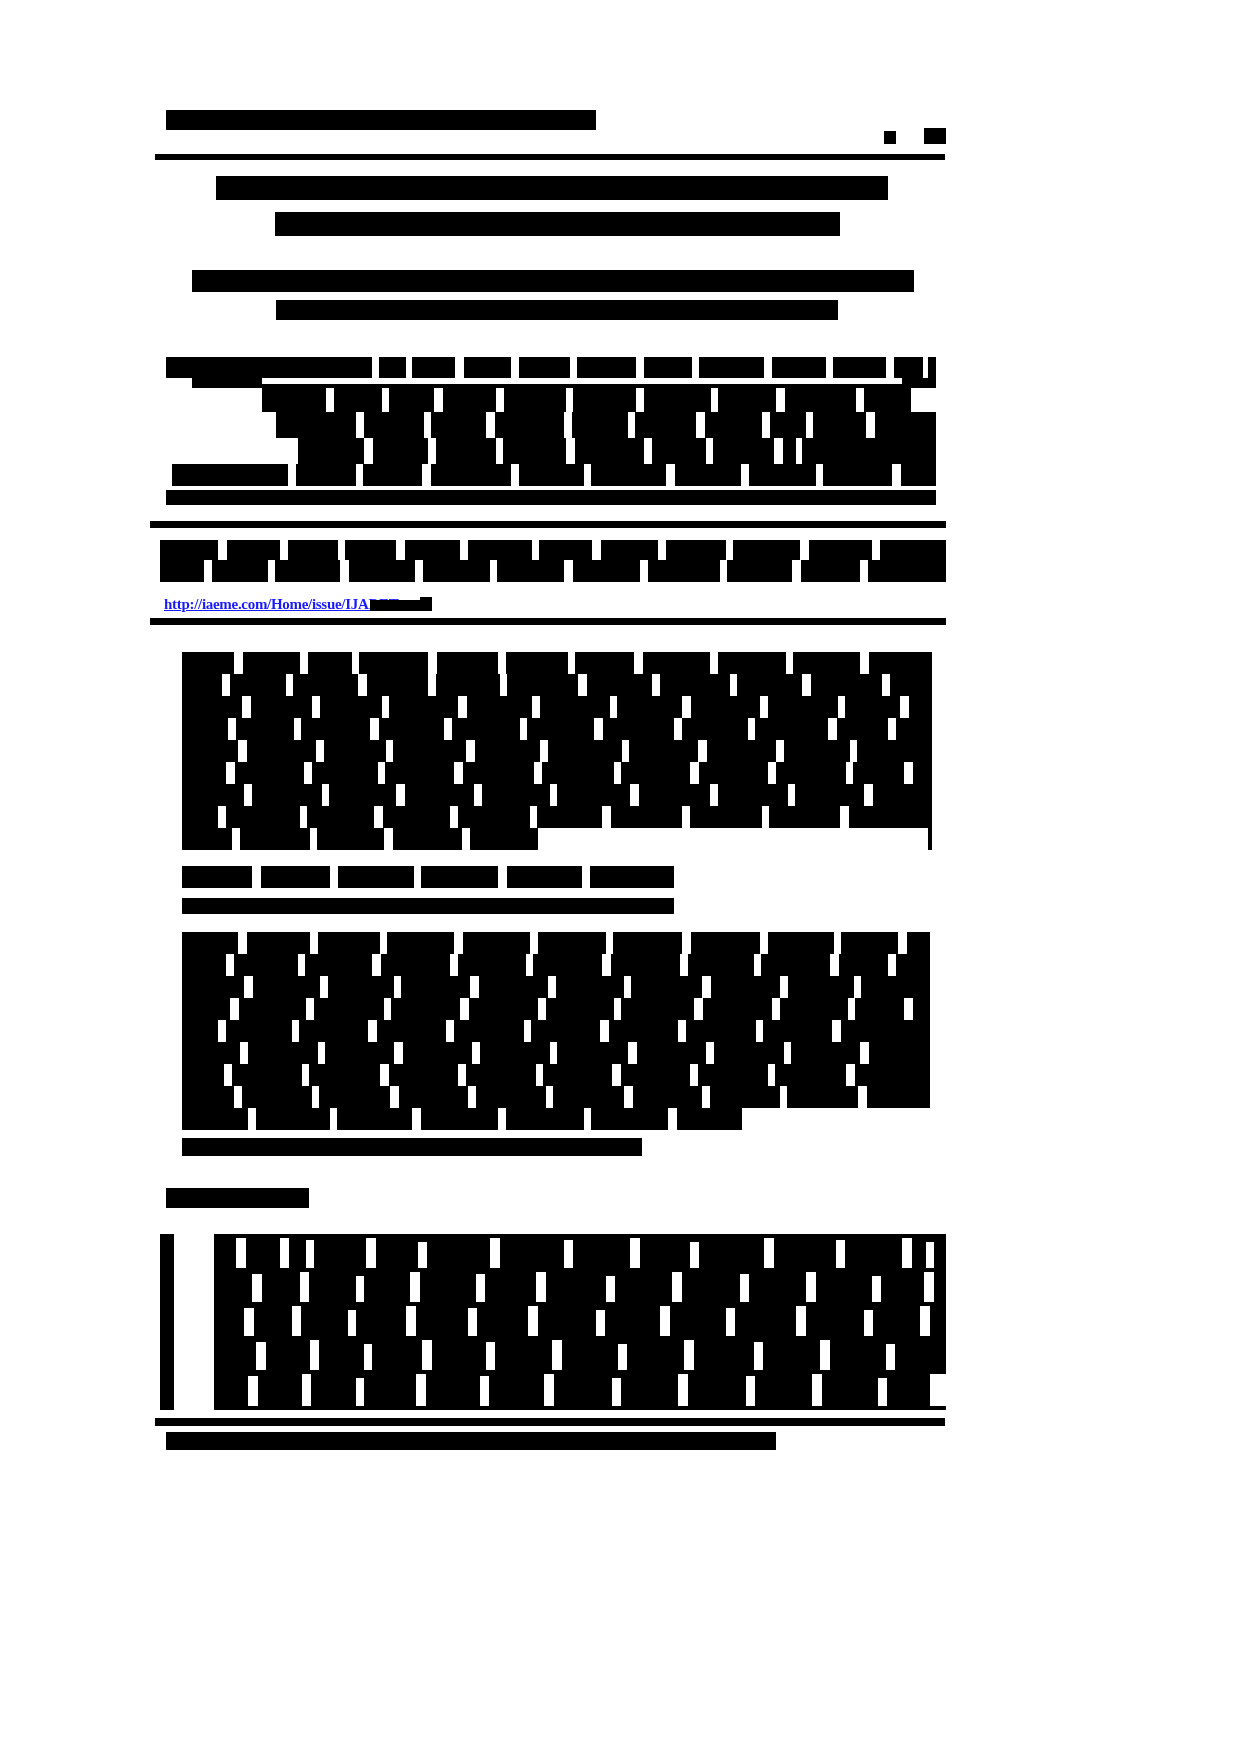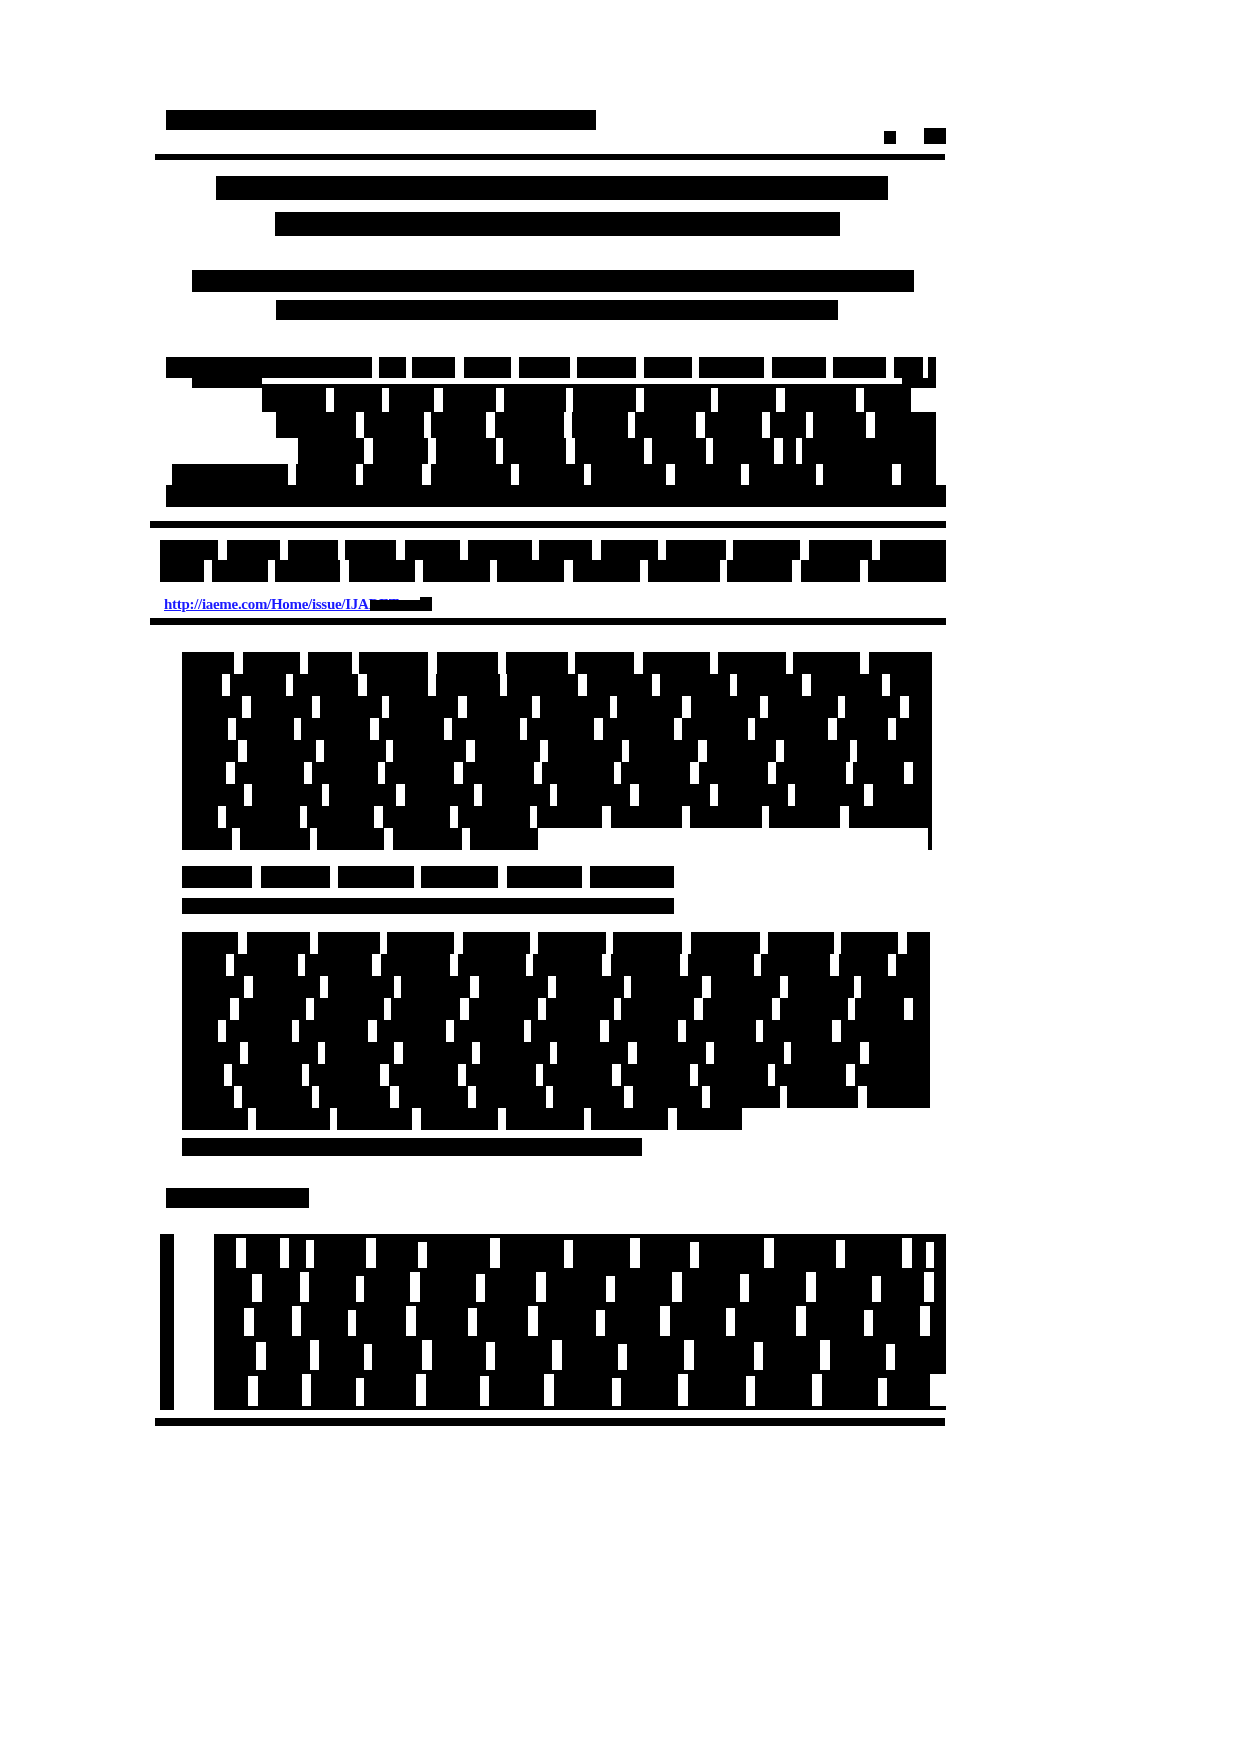--- a/index.html
+++ b/index.html
@@ -156,21 +156,20 @@
     <div class="cellgap" style="left:575px; top:107px;width:8px;  height:22px;"></div>
     <div class="cellgap" style="left:650px; top:107px;width:7px;  height:22px;"></div>
     <div class="cellgap" style="left:726px; top:107px;width:9px;  height:22px;"></div>
 
     <div class="cellgap" style="left:0px;   top:129px;width:770px;height:4px;"></div>
   </div>
 
   <div class="blk" style="left:166px; top:357px; width:0px; height:0px; font-size:1px; background:transparent;">ABSTRACT</div>
   <div class="blk" style="left:166px; top:357px; width:0px; height:0px; font-size:1px; background:transparent;">The present work deals with the investigation of mechanical properties and microstructural characterization of the fabricated composite specimens. The reinforcement particles were varied in weight fractions and the resulting hardness, tensile strength and impact behaviour were measured according to standard test procedures. The results indicate a considerable improvement in the mechanical properties with increasing reinforcement content up to an optimum value.</div>
 
-  <div class="blk" style="left:166px; top:485px; width:780px; height:22px; font-size:17px;">Aluminium alloy, Composite, Mechanical properties, Microstructure, Hardness.</div>
 
   <div class="rule" style="left:150px; top:521px; width:796px; height:7px;"></div>
 
   <div class="tablemask" style="left:160px; top:540px; width:786px; height:62px;">
     <div class="cellgap" style="left:58px;  top:0px;  width:9px; height:20px;"></div>
     <div class="cellgap" style="left:120px; top:0px;  width:8px; height:20px;"></div>
     <div class="cellgap" style="left:178px; top:0px;  width:7px; height:20px;"></div>
     <div class="cellgap" style="left:236px; top:0px;  width:9px; height:20px;"></div>
     <div class="cellgap" style="left:300px; top:0px;  width:8px; height:20px;"></div>
     <div class="cellgap" style="left:372px; top:0px;  width:7px; height:20px;"></div>
@@ -486,16 +485,17 @@
     <div class="cellgap" style="left:586px; top:148px; width:9px;  height:30px;"></div>
     <div class="cellgap" style="left:652px; top:146px; width:10px; height:32px;"></div>
     <div class="cellgap" style="left:718px; top:150px; width:9px;  height:28px;"></div>
     <div class="cellgap" style="left:770px; top:146px; width:16px; height:32px;"></div>
   </div>
 
   <div class="blk" style="left:160px; top:1228px; width:0px; height:0px; font-size:1px; background:transparent;">Table 1 Chemical composition and mechanical test results of the specimens</div>
 
   <div class="rule" style="left:155px; top:1418px; width:790px; height:8px;"></div>
 
+  <div class="blk" style="left:166px; top:1432px; width:610px; height:18px; font-size:15px;">http://www.iaeme.com/IJARET/index.asp</div>
   <div class="blk" style="left:166px; top:1432px; width:0px; height:0px; font-size:1px; background:transparent;">1</div>
   <div class="blk" style="left:166px; top:1432px; width:0px; height:0px; font-size:1px; background:transparent;">editor@iaeme.com</div>
 
 </div>
 
 </body></html>

